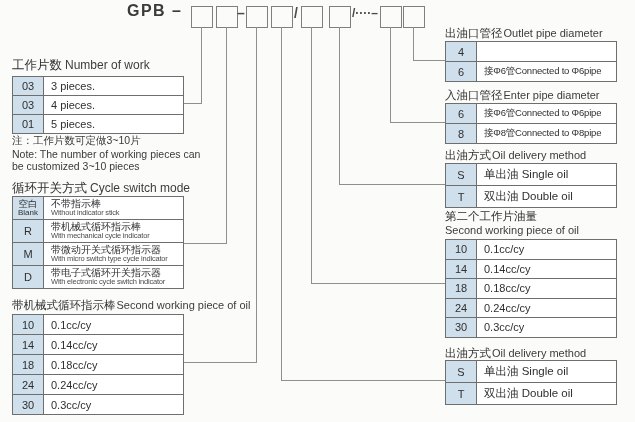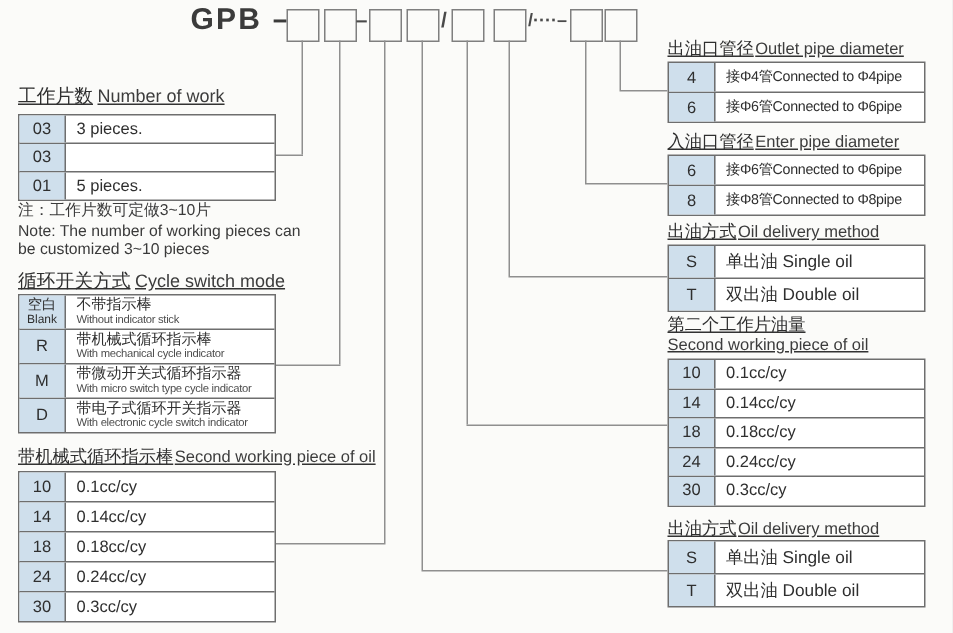--- a/index.html
+++ b/index.html
@@ -2,26 +2,26 @@
 <html><head>
 <meta charset="utf-8">
 <style>
   html,body{margin:0;padding:0;background:#e8e8e8;}
   .stage{position:relative;width:635px;height:422px;background:#fbfbf9;
          font-family:"Liberation Sans","DejaVu Sans",sans-serif;color:#333;overflow:hidden;}
   
   .vl{position:absolute;width:1px;background:#8f8f8f;}
   .hl{position:absolute;height:1px;background:#8f8f8f;}
   
-  .gpb{position:absolute;left:127px;top:2px;font-size:20px;font-weight:700;
+  .gpb{position:absolute;left:127px;top:2px;font-size:16px;font-weight:700;
        letter-spacing:1.5px;color:#3b3b3b;white-space:nowrap;}
   .cbox{position:absolute;top:6px;width:20px;height:20px;border:1px solid #7f7f7f;background:#fbfbf9;}
   .sep{position:absolute;color:#4a4a4a;font-weight:700;font-size:14px;text-align:center;white-space:nowrap;}
   
-  .title{position:absolute;white-space:nowrap;text-decoration:underline;}
+  .title{position:absolute;white-space:nowrap;}
   .title .zh{font-size:12.5px;color:#2f2f2f;}
   .title .en{font-size:12px;color:#3c3c3c;margin-left:3px;}
   .title.small .zh{font-size:11.5px;}
   .title.small .en{font-size:11px;margin-left:1px;}
   
   .tbl{position:absolute;width:170px;border:1px solid #6e6e6e;background:#fff;box-sizing:content-box;}
   .row{display:flex;border-top:1px solid #6e6e6e;}
   .row:first-child{border-top:none;}
   .code{flex:0 0 30px;background:#cfdfec;border-right:1px solid #6e6e6e;
         display:flex;flex-direction:column;align-items:center;justify-content:center;
@@ -81,20 +81,21 @@
   <div class="title" style="left:12px;top:55px">
     <span class="zh">工作片数</span><span class="en">Number of work</span>
   </div>
   <div class="tbl r18" style="left:12px;top:76px">
     <div class="row">
       <div class="code">03</div>
       <div class="desc">3 pieces.</div>
     </div>
     <div class="row">
       <div class="code">03</div>
+      <div class="desc">4 pieces.</div>
     </div>
     <div class="row">
       <div class="code">01</div>
       <div class="desc">5 pieces.</div>
     </div>
   </div>
   <div class="note" style="left:12px;top:134px">注：工作片数可定做3~10片</div>
   <div class="note" style="left:12px;top:148px">
     <div>Note: The number of working pieces can</div>
     <div>be customized 3~10 pieces</div>
@@ -162,21 +163,20 @@
       <div class="desc">0.3cc/cy</div>
     </div>
   </div>
 
   <div class="title small" style="left:445px;top:23px">
     <span class="zh">出油口管径</span><span class="en">Outlet pipe diameter</span>
   </div>
   <div class="tbl r19 pipe" style="left:445px;top:41px">
     <div class="row">
       <div class="code">4</div>
-      <div class="desc">接Φ4管Connected to Φ4pipe</div>
     </div>
     <div class="row">
       <div class="code">6</div>
       <div class="desc">接Φ6管Connected to Φ6pipe</div>
     </div>
   </div>
 
   <div class="title small" style="left:445px;top:85px">
     <span class="zh">入油口管径</span><span class="en">Enter pipe diameter</span>
   </div>

